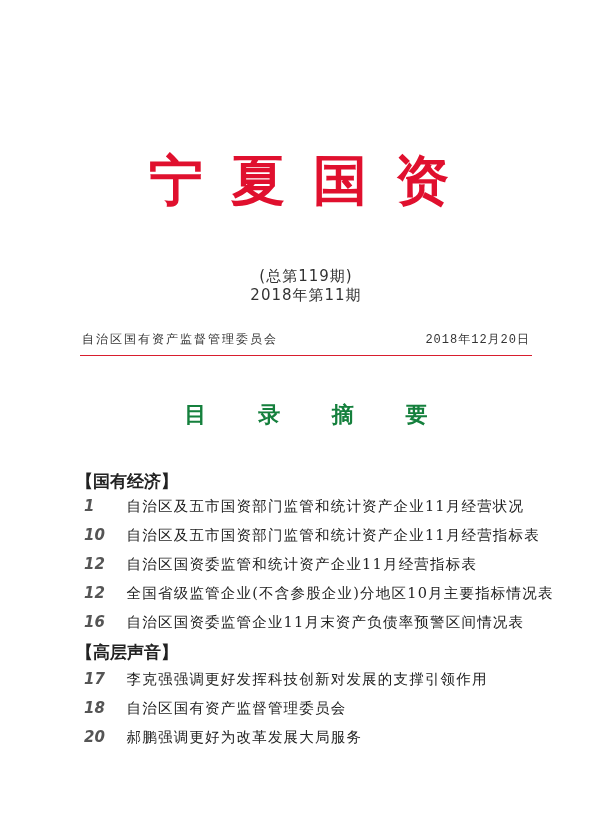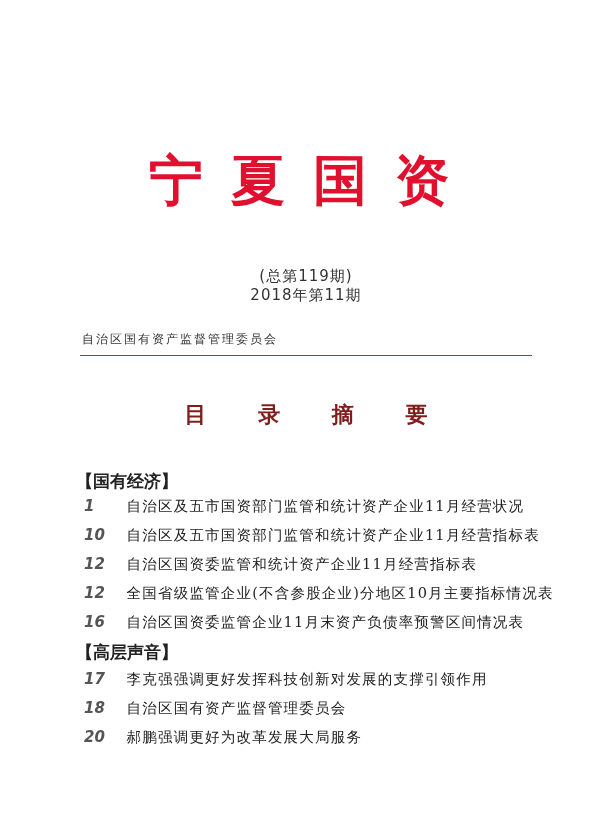--- a/index.html
+++ b/index.html
@@ -12,38 +12,39 @@
            font-family: "DejaVu Sans", sans-serif; font-size: 15px; color: #333; letter-spacing: 1px; }
   .issue.l1 { top: 262px; margin-top: 24px; }
   .issue.l2 { top: 267px; }
   .org-row { position: absolute; top: 331px; left: 80px; width: 452px; height: 24px;
              border-bottom: 1.5px solid #d81e2e; font-family: Liberation Mono, monospace;
              font-size: 12px; color: #333; }
   .org-row .org { position: absolute; left: 2px; top: 0; letter-spacing: 2px; }
   .org-row .date { position: absolute; right: 2px; top: 0; letter-spacing: 1px; }
   .toc-title { position: absolute; top: 400px; left: 0; width: 612px; text-align: center;
                font-family: "DejaVu Serif", serif; font-weight: bold; font-size: 22px;
-               color: #7f1d1d; letter-spacing: 22px; padding-left: 22px; box-sizing: border-box; }
+               color: #15803d; letter-spacing: 22px; padding-left: 22px; box-sizing: border-box; }
   .section-head { position: absolute; left: 76px; font-family: "DejaVu Sans", sans-serif;
                   font-size: 17px; font-weight: bold; color: #222; }
   .entry { position: absolute; left: 84px; height: 24px; line-height: 24px; font-size: 14.5px; }
   .entry .num { display: inline-block; width: 38px; font-family: "DejaVu Sans", sans-serif;
                 font-style: italic; font-weight: bold; color: #555; font-size: 15px; }
   .entry .txt { font-family: "DejaVu Serif", serif; color: #222; letter-spacing: 1.2px; margin-top: 20px; }
 </style>
 </head>
 <body>
 
 <div class="masthead">宁夏国资</div>
 
 <div class="issue l1">2018年第11期</div>
 <div class="issue l2">(总第119期)</div>
 
 <div class="org-row">
   <span class="org">自治区国有资产监督管理委员会</span>
+  <span class="date">2018年12月20日</span>
 </div>
 
 <div class="toc-title">目 录 摘 要</div>
 
 <div class="section-head" style="top:470px">【国有经济】</div>
 
 <div class="entry" style="top:494px">
   <span class="num">1</span>
   <span class="txt">自治区及五市国资部门监管和统计资产企业11月经营状况</span>
 </div>

